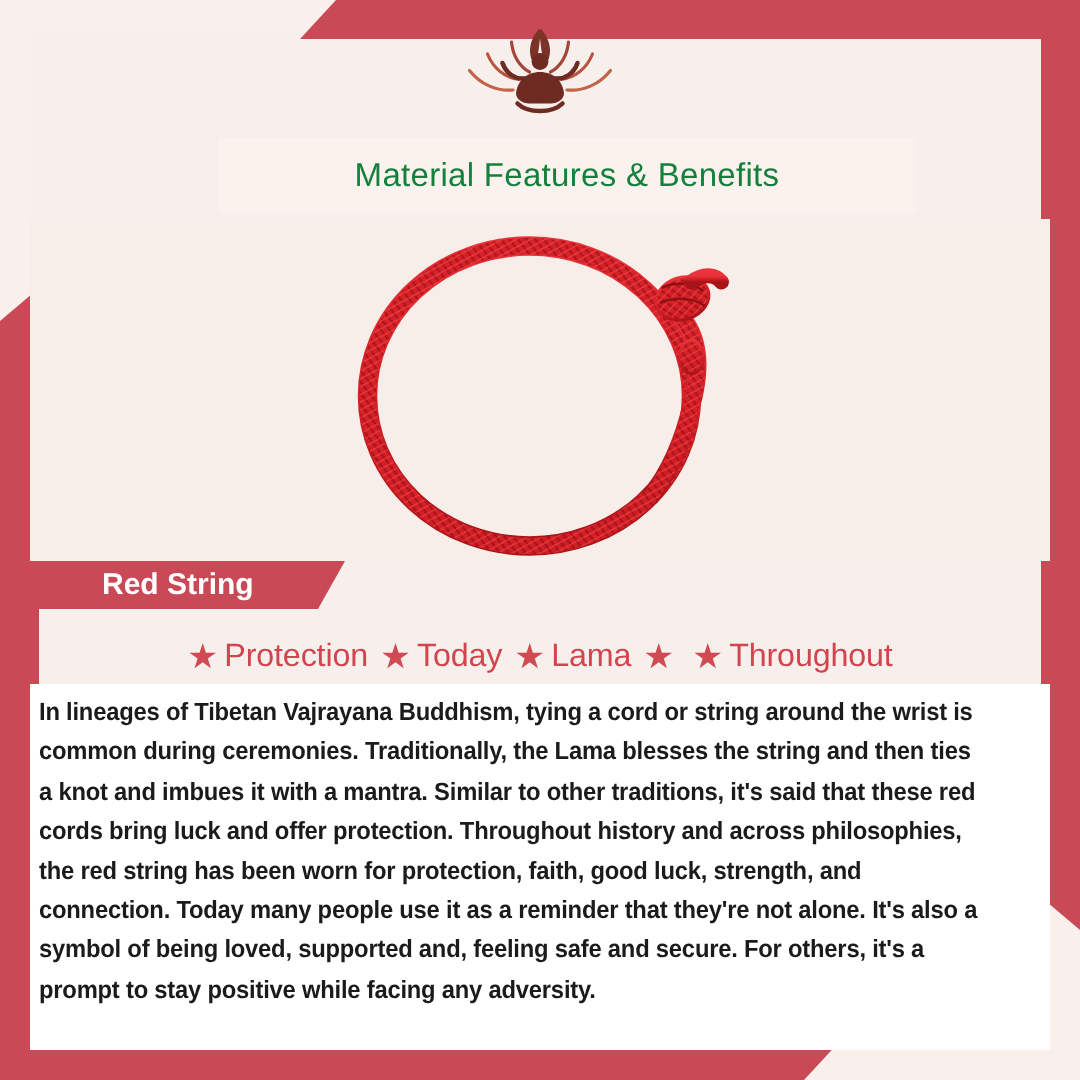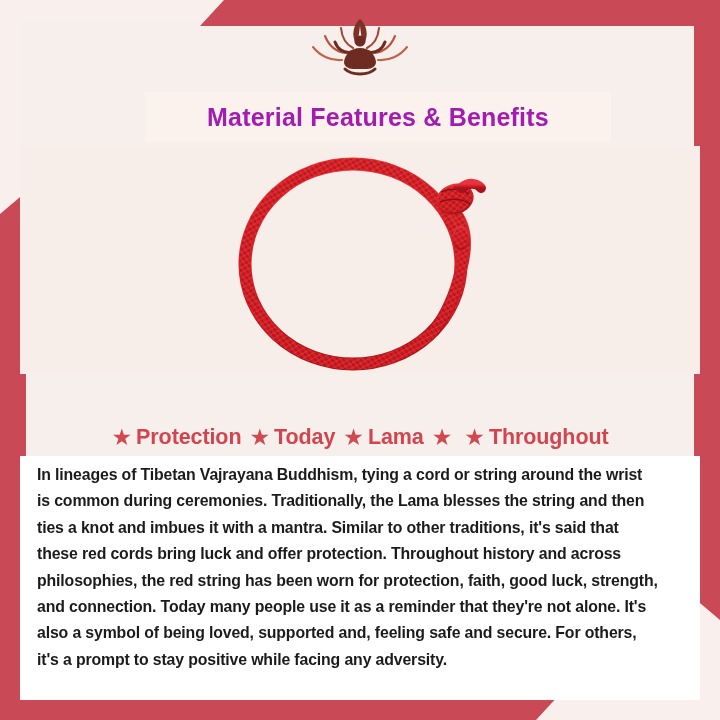--- a/index.html
+++ b/index.html
@@ -93,23 +93,23 @@
     left: 145px;
     top: 92px;
     width: 466px;
     height: 50px;
     background: #fbf2ee;
     display: flex;
     align-items: center;
     justify-content: center;
   }
   .title-text {
-    font-size: 25px;
-    font-weight: bold;
-    color: #a21caf;
+    font-size: 22px;
+    font-weight: normal;
+    color: #15803d;
     letter-spacing: 0.2px;
     white-space: nowrap;
     font-family: "Liberation Sans", sans-serif;
   }
 
   
   .photo-area {
     position: absolute;
     left: 20px;
     top: 146px;
@@ -164,34 +164,34 @@
   }
   .star {
     color: #cf4a51;
     font-size: 23px;
     line-height: 1;
     margin-right: 4px;
   }
   .benefit-label {
     color: #d3454e;
     font-size: 21.5px;
-    font-weight: bold;
+    font-weight: normal;
     letter-spacing: -0.1px;
   }
 
   
   .description {
     position: absolute;
     left: 20px;
     top: 456px;
     width: 680px;
     height: 244px;
     background: #ffffff;
     box-sizing: border-box;
-    padding: 6px 12px 0 17px;
+    padding: 6px 12px 0 6px;
   }
   .description p {
     margin: 0;
     font-size: 16.6px;
     line-height: 26.4px;
     color: #1b1b1b;
     font-weight: bold;
     font-family: "Liberation Sans", sans-serif;
     transform: scaleX(0.955);
     transform-origin: left top;
@@ -267,20 +267,23 @@
         <path d="M215 50 C224 46,237 46,245 52" stroke="#8e1016" stroke-width="1.6" fill="none"></path>
       </g>
 
       <path d="M236 36 C244 30,252 31,256 36" fill="none" stroke="url(#cordShade)" stroke-width="10" stroke-linecap="round"></path>
 
       <ellipse cx="236" cy="86" rx="9" ry="12" fill="url(#cordShade)"></ellipse>
       <ellipse cx="236" cy="86" rx="7.5" ry="10" fill="url(#braid)" opacity="0.85"></ellipse>
     </svg>
   </div>
 
+  <div class="ribbon">
+    <span class="ribbon-text">Red String</span>
+  </div>
 
   <div class="benefits">
     <div class="benefit">
       <span class="star">★</span>
       <span class="benefit-label">Protection</span>
     </div>
     <div class="benefit">
       <span class="star">★</span>
       <span class="benefit-label">Today</span>
     </div>

